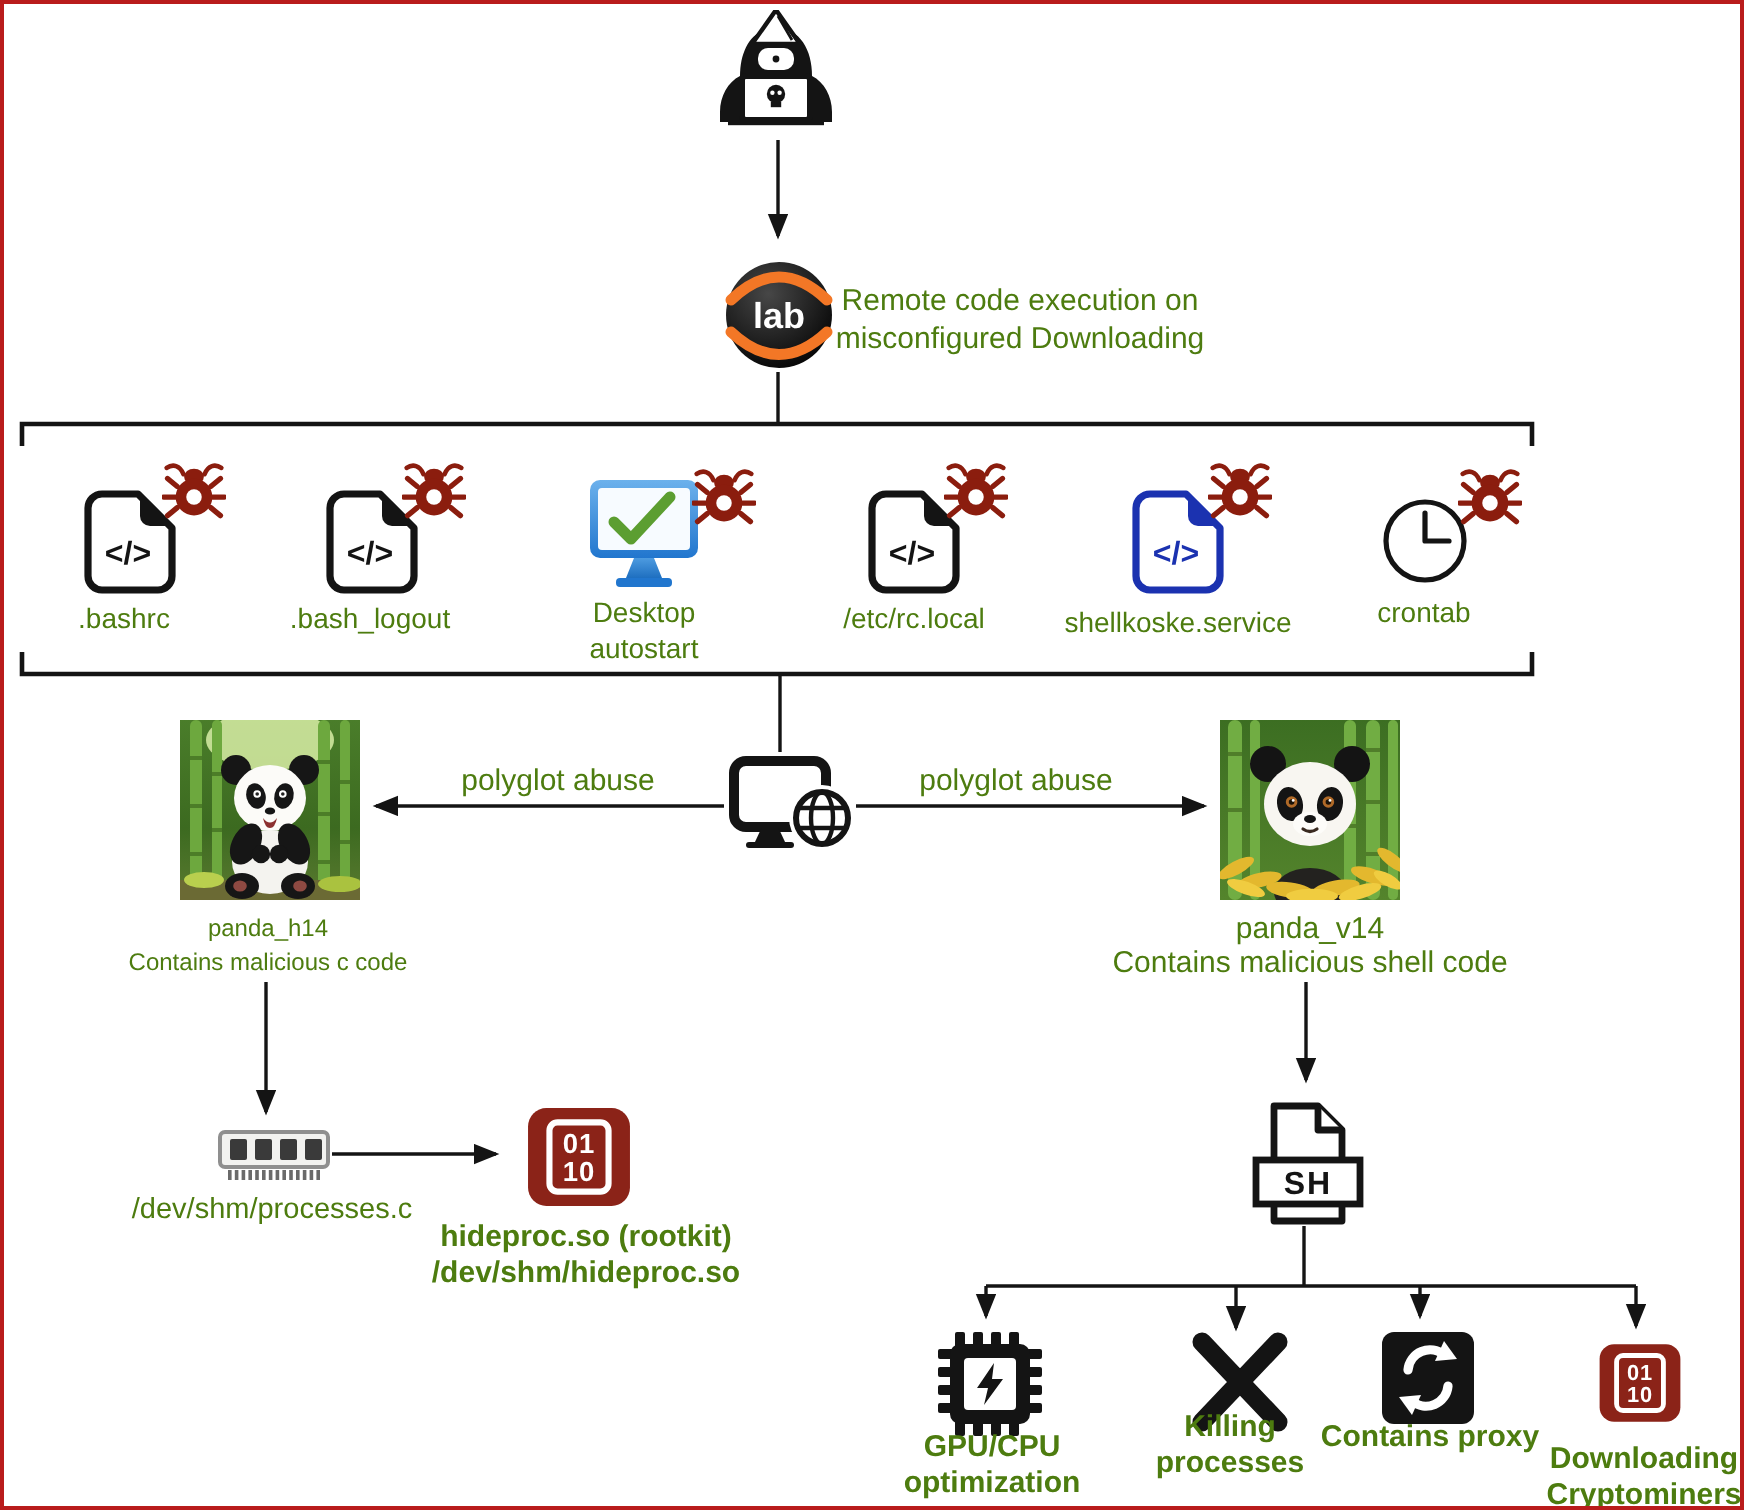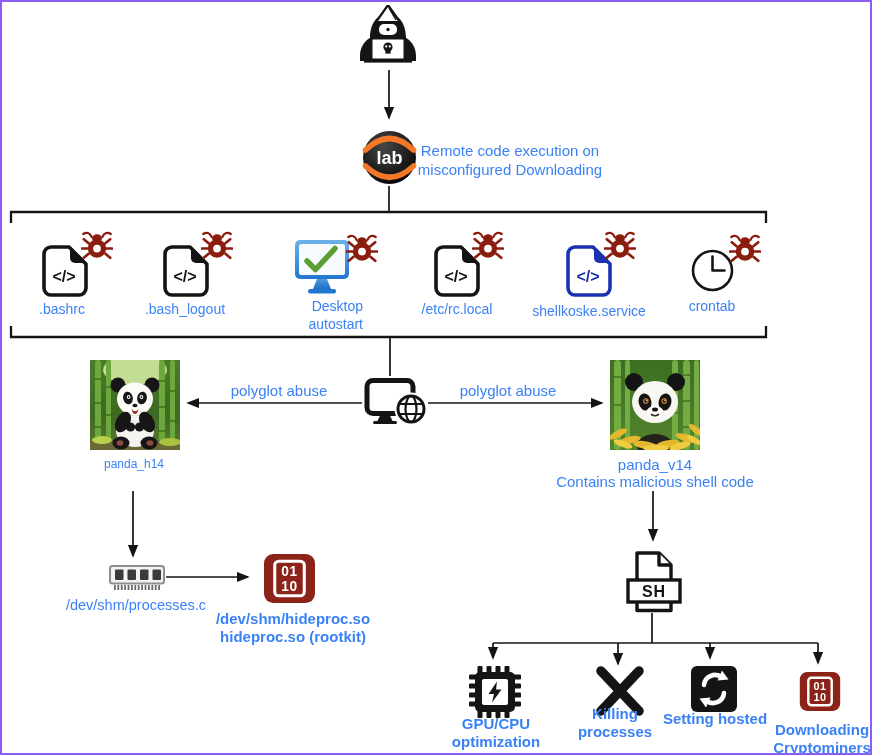--- a/index.html
+++ b/index.html
@@ -1,25 +1,25 @@
 <!DOCTYPE html>
 <html style="--c-bug_red: #8B1D0E; --c-binary_red: #8B2318; --c-service_blue: #1B32B0; --c-jupyter_orange: #F37726; --c-desktop_blue: #2E8FE0; --c-check_green: #5C9E31;"><head>
 <meta charset="utf-8">
 <style>
   html,body { margin:0; padding:0; background:#fff; font-family:"Liberation Sans", sans-serif; }
   #canvas {
     position:relative; width:872px; height:755px; box-sizing:border-box;
-    background:#fff; border:2px solid #8b5cf6; overflow:hidden;
+    background:#fff; border:2px solid #b91c1c; overflow:hidden;
   }
   .abs { position:absolute; }
   .label {
     position:absolute; transform:translateX(-50%); text-align:center;
-    color:#3b82f6; font-size:14px; line-height:17px; white-space:nowrap;
+    color:#4d7c0f; font-size:14px; line-height:17px; white-space:nowrap;
   }
-  .label.two { white-space:normal;text-align:right; }
+  .label.two { white-space:normal; }
   .label.bold { font-weight:bold; font-size:15px; line-height:17.5px; }
   .label.mid { font-size:15px; line-height:19px; }
   svg.icon { position:absolute; display:block; }
   svg text { font-family:"Liberation Sans", sans-serif; }
   .bug { color: var(--c-bug_red, #8B1D0E); }
   .binicon { color: var(--c-binary_red, #8B2318); }
   .codefile-black { color:#141414; }
   .codefile-blue { color: var(--c-service_blue, #1B32B0); }
 </style>
 </head>
@@ -232,20 +232,21 @@
     <ellipse cx="57" cy="62" rx="7" ry="11" fill="#161616" transform="rotate(-28 57 62)"></ellipse>
     <circle cx="40.5" cy="67" r="4.6" fill="#161616"></circle>
     <circle cx="49.5" cy="67" r="4.6" fill="#161616"></circle>
     <ellipse cx="31" cy="83" rx="8.5" ry="6.5" fill="#161616"></ellipse>
     <ellipse cx="59" cy="83" rx="8.5" ry="6.5" fill="#161616"></ellipse>
     <ellipse cx="30" cy="83" rx="3.4" ry="2.8" fill="#8f4a42"></ellipse>
     <ellipse cx="60" cy="83" rx="3.4" ry="2.8" fill="#8f4a42"></ellipse>
   </svg>
   <div class="label" style="left:132px;top:454px;font-size:12px">
     <div>panda_h14</div>
+    <div>Contains malicious c code</div>
   </div>
 
   <svg class="icon" style="left:608px;top:358px" width="90" height="90" viewBox="0 0 90 90">
     <defs>
       <linearGradient id="gBgR" x1="0" y1="0" x2="0" y2="1">
         <stop offset="0%" stop-color="#3c6e22"></stop>
         <stop offset="100%" stop-color="#54842c"></stop>
       </linearGradient>
     </defs>
     <rect width="90" height="90" fill="url(#gBgR)"></rect>
@@ -324,22 +325,22 @@
       <rect x="45.8" y="20" width="1.8" height="5"></rect>
         <rect x="49.2" y="20" width="1.8" height="5"></rect>
     </g>
   </svg>
   <div class="label" style="left:134px;top:595px;font-size:14.5px">/dev/shm/processes.c</div>
 
   <svg class="icon binicon" style="left:261px;top:551px" width="53" height="51">
       <use href="#sym-binary"></use>
     </svg>
   <div class="label bold" style="left:291px;top:608px">
+    <div>hideproc.so (rootkit)</div>
     <div>/dev/shm/hideproc.so</div>
-    <div>hideproc.so (rootkit)</div>
   </div>
 
   <svg class="icon" style="left:624px;top:547px" width="56" height="66" viewBox="0 0 56 66">
     <path d="M11,31 V4 H33 L45,16 V31" fill="#ffffff" stroke="#141414" stroke-width="3.4" stroke-linejoin="round"></path>
     <path d="M33,4 V16 H45" fill="#ffffff" stroke="#141414" stroke-width="3.4" stroke-linejoin="round"></path>
     <path d="M11,53 V61.5 H45 V53" fill="#ffffff" stroke="#141414" stroke-width="3.4" stroke-linejoin="round"></path>
     <rect x="2" y="31" width="52" height="22" fill="#ffffff" stroke="#141414" stroke-width="3.4"></rect>
     <text x="28" y="48" text-anchor="middle" font-size="16" font-weight="bold" fill="#141414" letter-spacing="1">SH</text>
   </svg>
 
@@ -385,20 +386,20 @@
 
   <div class="label bold" style="left:494px;top:713px">
     <div>GPU/CPU</div>
     <div>optimization</div>
   </div>
   <div class="label bold" style="left:613px;top:703px">
     <div>Killing</div>
     <div>processes</div>
   </div>
   <div class="label bold" style="left:713px;top:708px">
-    <div>Setting hosted</div>
+    <div>Contains proxy</div>
   </div>
   <div class="label bold" style="left:820px;top:719px">
     <div>Downloading</div>
     <div>Cryptominers</div>
   </div>
 
 </div>
 
 </body></html>

